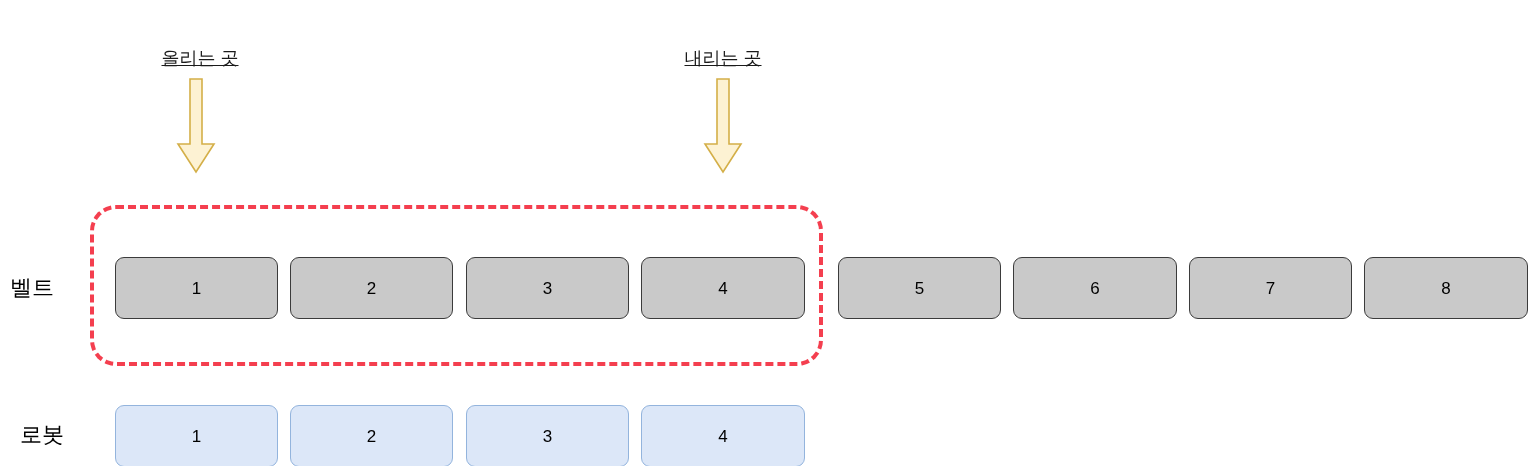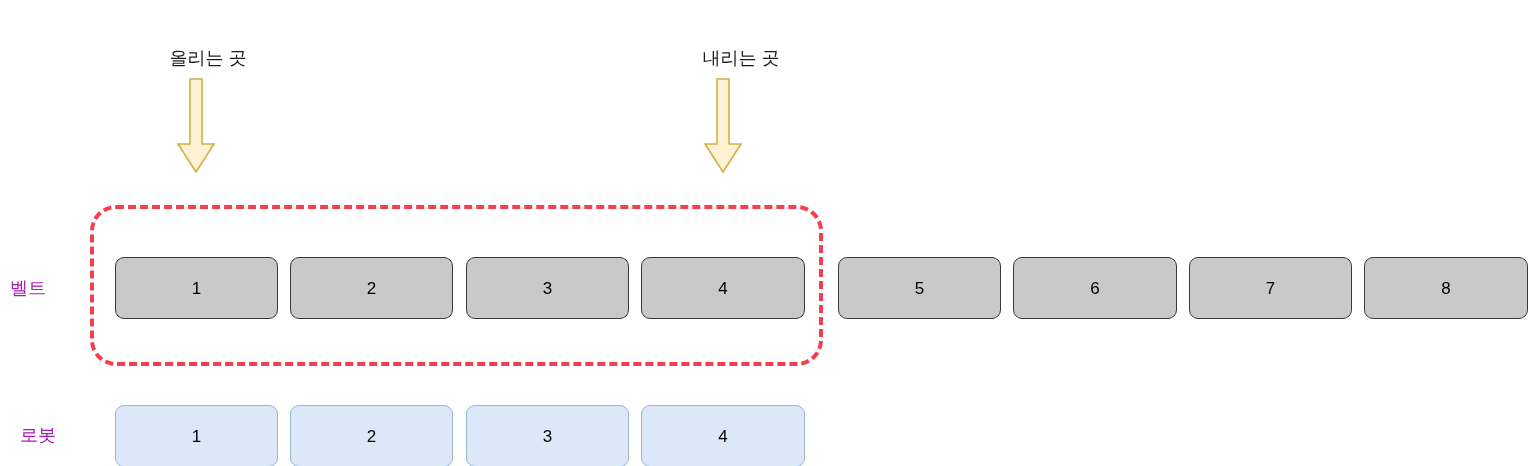--- a/index.html
+++ b/index.html
@@ -23,37 +23,37 @@
   
   .callout-label {
     position: absolute;
     font-size: 18px;
     line-height: 22px;
     color: #1a1a1a;
     white-space: nowrap;
     transform: translateX(-50%);
     text-align: center;
   }
-  #label-load  { left: 208px; top: 47px; }
-  #label-unload{ left: 741px; top: 47px; }
+  #label-load  { left: 200px; top: 47px; text-decoration: underline; }
+  #label-unload{ left: 723px; top: 47px; text-decoration: underline; }
 
   
   .down-arrow {
     position: absolute;
     transform: translateX(-50%);
   }
   #arrow-load   { left: 196px; top: 78px; }
   #arrow-unload { left: 723px; top: 78px; }
 
   
   .row-label {
     position: absolute;
-    font-size: 18px;
+    font-size: 22px;
     line-height: 22px;
-    color: #a21caf;
+    color: #000000;
     white-space: nowrap;
   }
   #row-label-belt  { left: 10px; top: 277px; }
   #row-label-robot { left: 20px; top: 424px; }
 
   
   #dashed-region {
     position: absolute;
     left: 90px;
     top: 205px;

